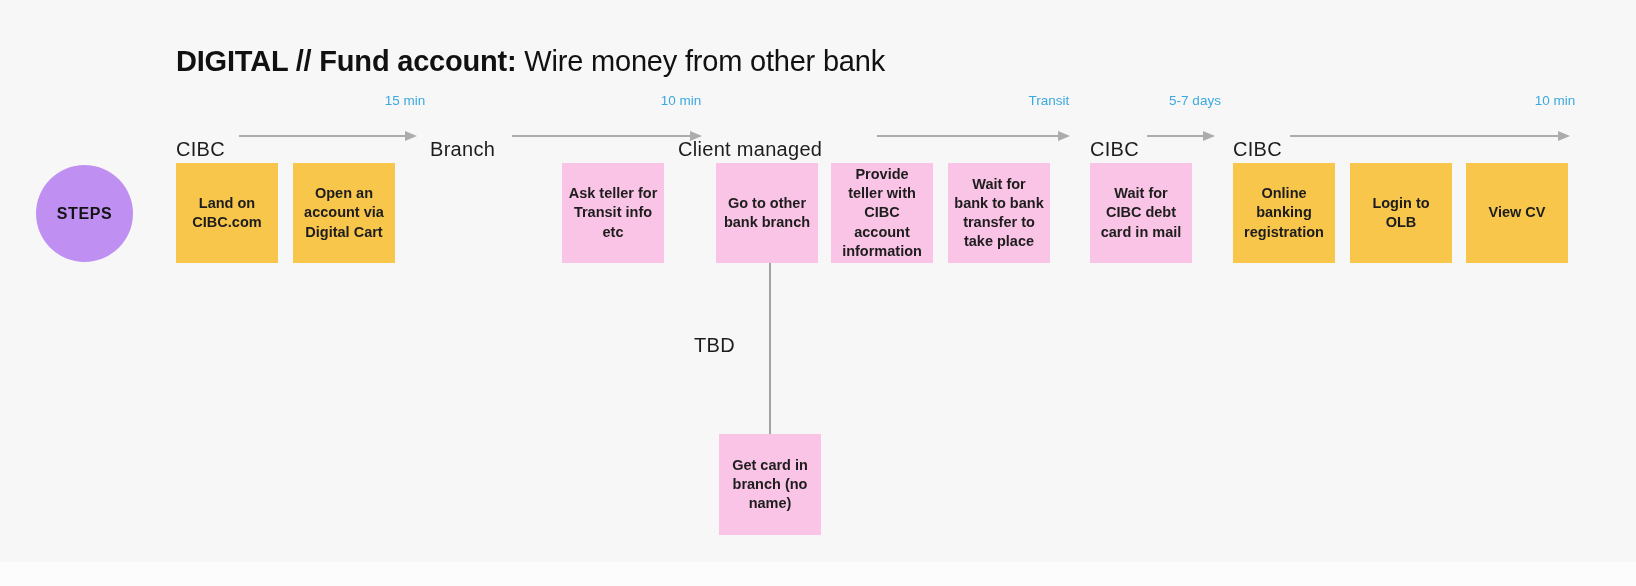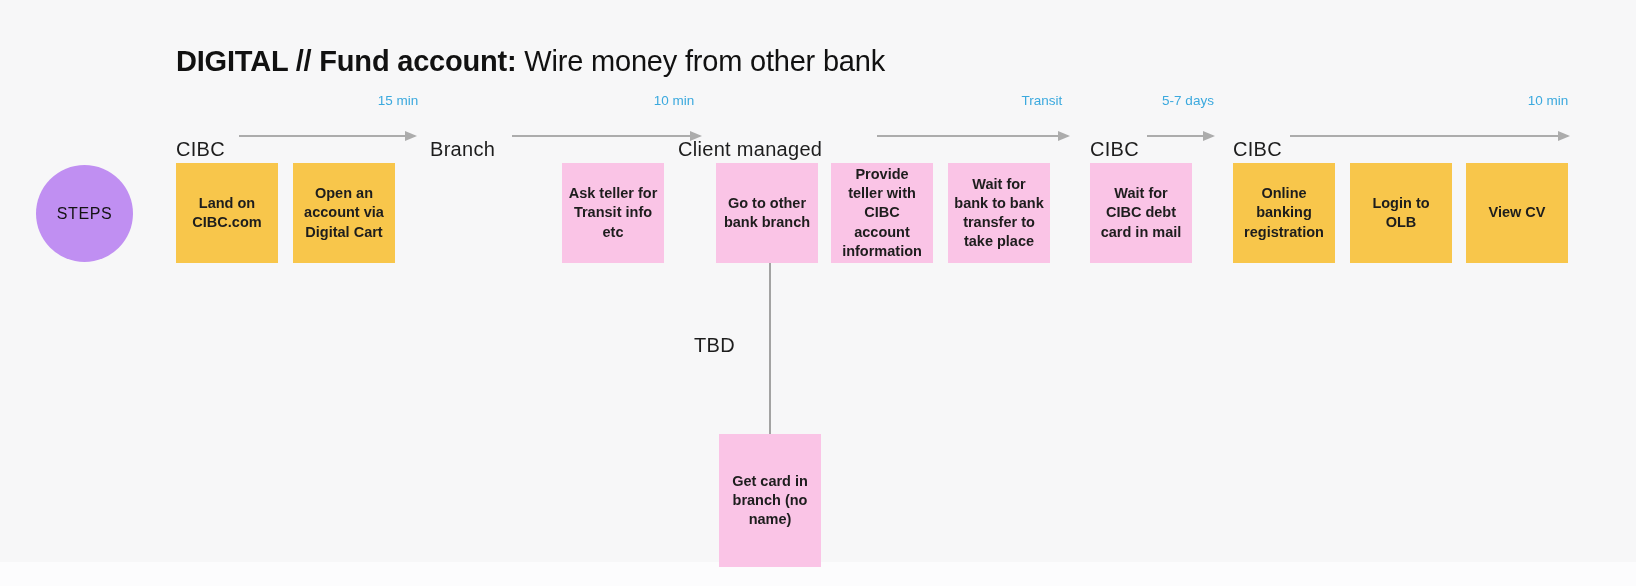--- a/index.html
+++ b/index.html
@@ -39,29 +39,30 @@
     border-top: 5px solid transparent;
     border-bottom: 5px solid transparent;
   }
   
   .duration {
     position: absolute; top: 93px;
     transform: translateX(-50%);
     font-size: 13.5px; line-height: 16px;
     color: var(--duration, #3BA9DE);
     white-space: nowrap;
+    margin-left: 7px;
   }
   
   .steps-badge {
     position: absolute; left: 36px; top: 165px; width: 97px; height: 97px;
     border-radius: 50%; background: var(--purple, #C08FF2);
     display: flex; align-items: center; justify-content: center;
   }
   .steps-badge span {
-    font-weight: 400; font-size: 16px; letter-spacing: 0.6px; color: #131313;
+    font-weight: 700; font-size: 16px; letter-spacing: 0.6px; color: #131313;
   }
   
   .note {
     position: absolute; top: 163px; width: 102px; height: 100px;
     display: flex; align-items: center; justify-content: center;
     text-align: center; padding: 6px; box-sizing: border-box;
     font-weight: 700; font-size: 14.5px; line-height: 1.32;
     color: var(--ink, #1D1D1D);
   }
   .note.yellow { background: var(--yellow, #F8C64B); }
@@ -72,21 +73,21 @@
   }
   
   .connector {
     position: absolute; left: 769px; top: 263px; width: 2px; height: 171px;
     background: var(--connector, #A3A3A3);
   }
   .tbd-label {
     position: absolute; left: 694px; top: 334px;
     font-size: 20px; color: var(--ink, #1D1D1D); letter-spacing: 0.3px;
   }
-  .note.offshoot { top: 434px; left: 719px; height: 133px; }
+  .note.offshoot { top: 434px; left: 719px; height: 101px; }
 </style>
 </head>
 <body>
 
 <div class="canvas">
 
   <div class="bottom-strip"></div>
 
   <h1 class="title">
     <span class="title-bold">DIGITAL // Fund account:</span>

